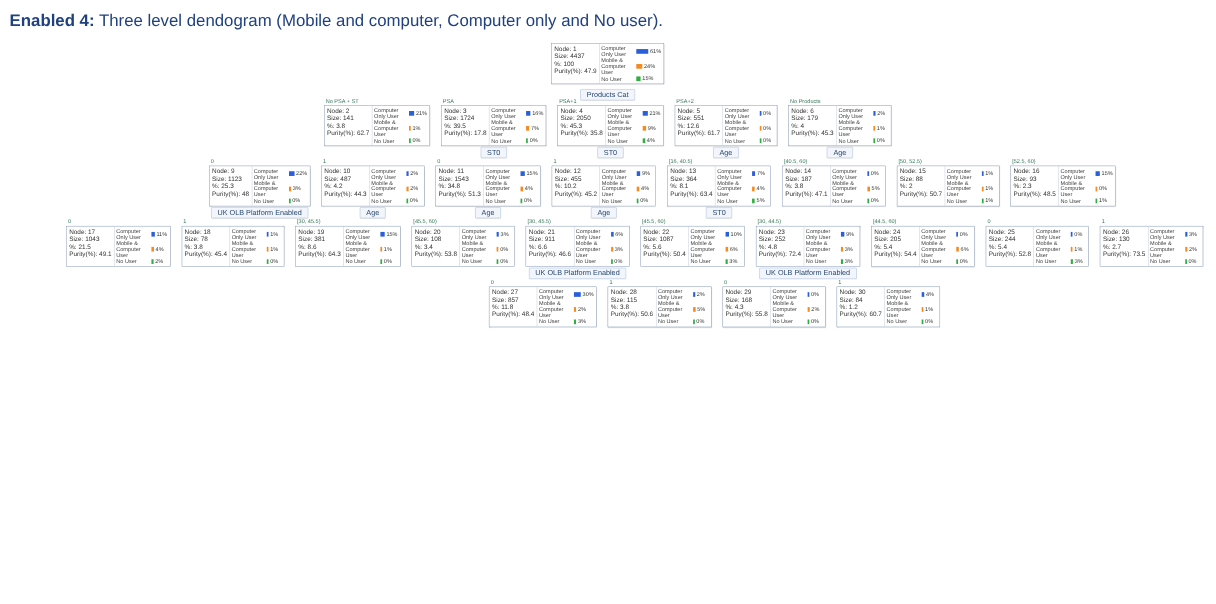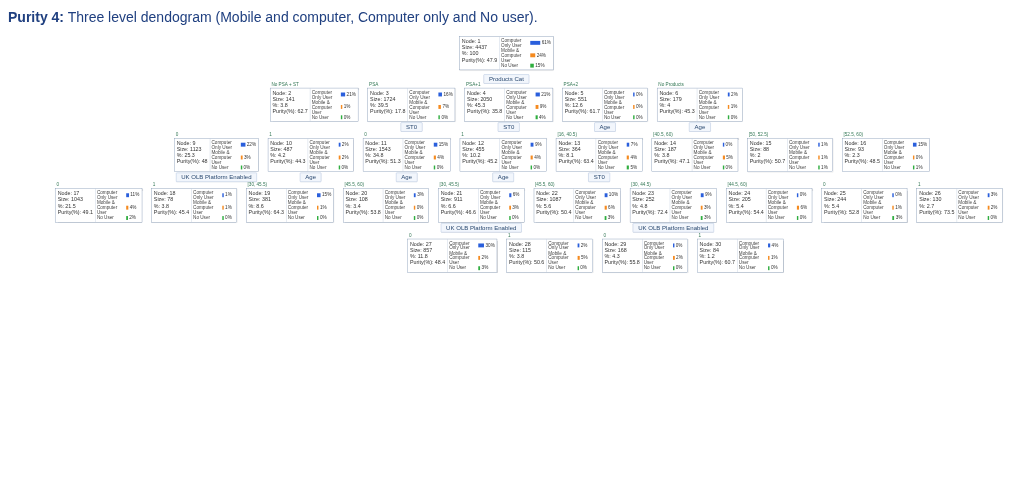--- a/index.html
+++ b/index.html
@@ -60,21 +60,21 @@
   .legend .bar { height: 11px; display:inline-block; margin: 0 4px; }
   .legend .pct { font-size: 13px; color:#333; min-width:26px; }
   .c-cou { background:#2a5fdc; }  
   .c-mcu { background:#f58a1f; }  
   .c-nu  { background:#2fae3f; }
 </style>
 </head>
 <body>
 
 <div class="caption">
-  <b>Purity 4:</b>
+  <b>Enabled 4:</b>
   <span> Three level dendogram (Mobile and computer, Computer only and No user).</span>
 </div>
 
 <div class="tree-viewport">
   <div class="tree" id="tree">
       <div class="lvl">
   <div class="node" style="position:relative;">
 
     <div class="stats">
       Node: 1<br>

